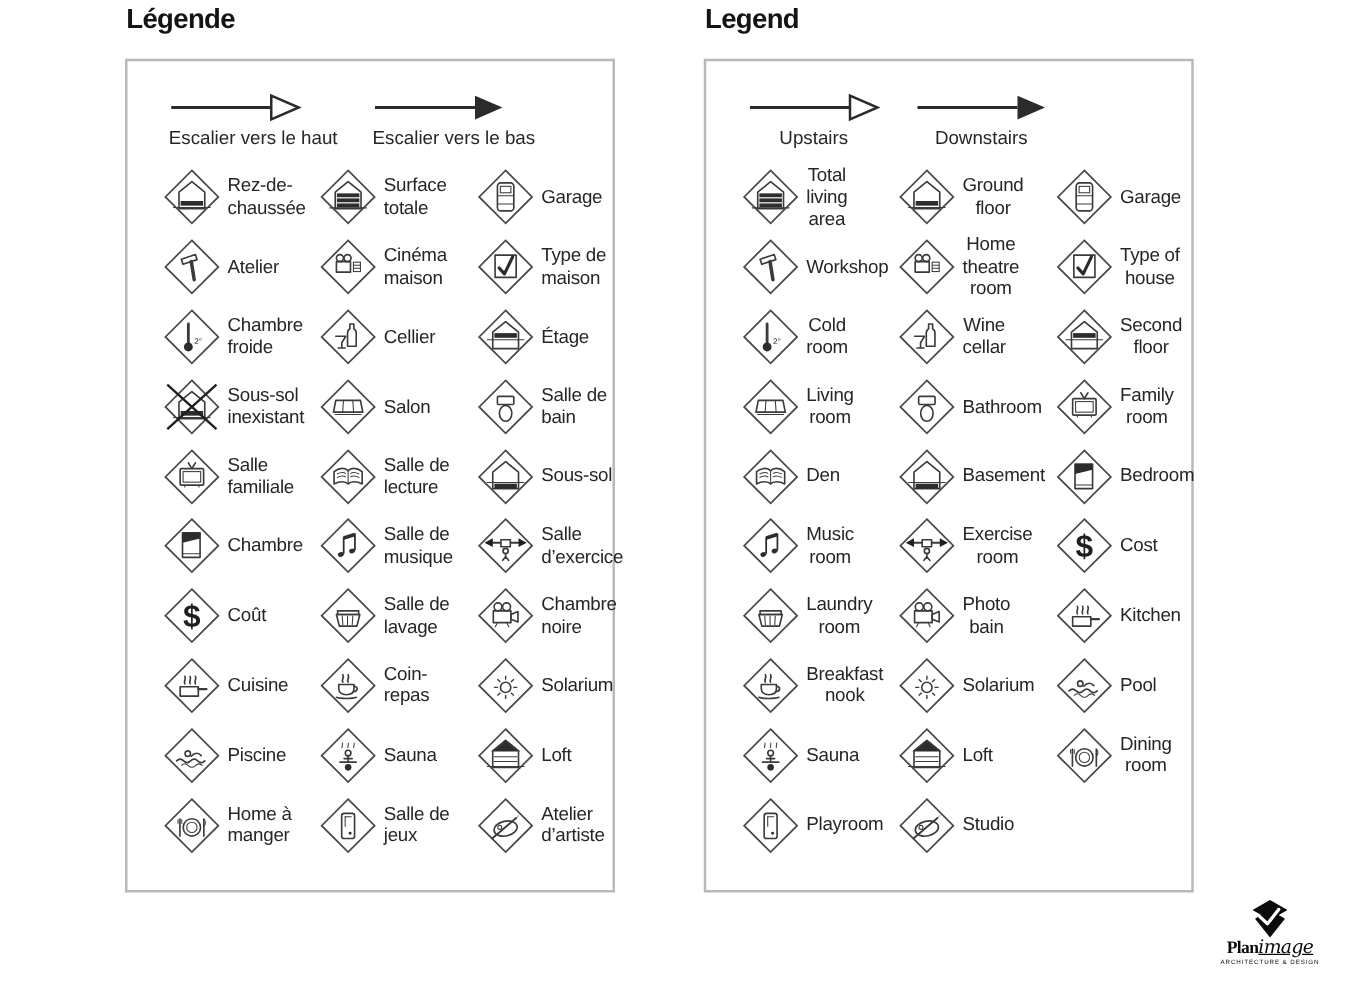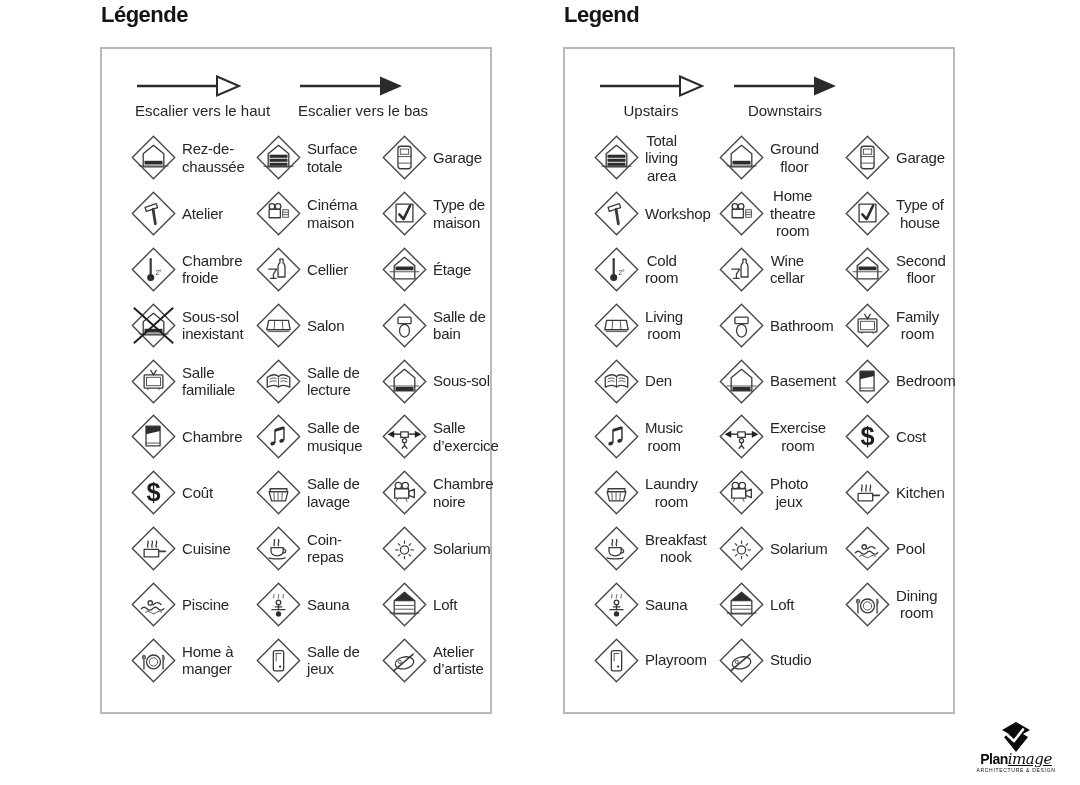--- a/index.html
+++ b/index.html
@@ -15,21 +15,21 @@
   .arrowgroup svg{display:block;}
   .arrowlabel{font-size:15px;margin-top:3px;white-space:nowrap;color:#262626;}
   .grid{display:grid;grid-template-columns:125px 126px 150px;grid-auto-rows:55.8px;padding-left:29px;}
   .cell{display:flex;align-items:center;gap:6px;}
   .dicon{flex:0 0 45px;width:45px;height:45px;}
   .dicon svg{display:block;}
   .lbl{font-size:15px;line-height:17.5px;white-space:pre-line;color:#262626;letter-spacing:-0.2px;}
   .logo{position:absolute;right:14px;bottom:12px;width:100px;text-align:center;color:#0b0b0b;}
   .logo-glyph{display:block;margin:0 auto -2px auto;width:36px;height:32px;}
   .logo-text{line-height:14px;white-space:nowrap;}
-  .logo-bold{font-size:14px;font-weight:bold;letter-spacing:-0.5px;}
+  .logo-bold{font-size:14px;font-weight:bold;letter-spacing:-0.5px;font-family:Liberation Serif, serif;}
   .logo-italic{font-family:"DejaVu Serif","Liberation Serif",serif;font-style:italic;font-size:15px;letter-spacing:-0.5px;text-decoration:underline;}
   .logo-tag{font-size:5px;letter-spacing:0.7px;margin-top:1px;}
 </style>
 </head>
 <body>
 
 <div class="page-title" id="title-fr">Légende</div>
 <div class="page-title" id="title-en">Legend</div>
 
 <div class="panel" id="panel-fr">
@@ -701,21 +701,21 @@
             <polygon points="24,1.4 46.6,24 24,46.6 1.4,24" fill="#ffffff" stroke="#4a4a4a" stroke-width="1.5"></polygon>
             <circle cx="17.5" cy="16.5" r="3.4" fill="none" stroke="#3b3b3b" stroke-width="1.4" stroke-linecap="round" stroke-linejoin="round"></circle>
             <circle cx="24.8" cy="16.5" r="3.4" fill="none" stroke="#3b3b3b" stroke-width="1.4" stroke-linecap="round" stroke-linejoin="round"></circle>
             <rect x="13.5" y="20" width="15" height="10" fill="none" stroke="#3b3b3b" stroke-width="1.4" stroke-linecap="round" stroke-linejoin="round"></rect>
             <polygon points="28.5,23 34.5,20.5 34.5,29.5 28.5,27" fill="none" stroke="#3b3b3b" stroke-width="1.4" stroke-linecap="round" stroke-linejoin="round"></polygon>
             <line x1="17" y1="30" x2="15" y2="34" fill="none" stroke="#3b3b3b" stroke-width="0.9"></line>
             <line x1="25" y1="30" x2="27" y2="34" fill="none" stroke="#3b3b3b" stroke-width="0.9"></line>
           </svg>
         </span>
         <div class="lbl">Photo
-jeux</div>
+bain</div>
       </div>
       <div class="cell">
         <span class="dicon">
           <svg viewBox="0 0 48 48" width="45" height="45">
             <polygon points="24,1.4 46.6,24 24,46.6 1.4,24" fill="#ffffff" stroke="#4a4a4a" stroke-width="1.5"></polygon>
             <path d="M18,22.5 c-1.5,-2.5 1.5,-3.5 0,-6.5 M22.5,22.5 c-1.5,-2.5 1.5,-3.5 0,-6.5 M27,22.5 c-1.5,-2.5 1.5,-3.5 0,-6.5" fill="none" stroke="#3b3b3b" stroke-width="1.4" stroke-linecap="round" stroke-linejoin="round"></path>
             <rect x="14" y="25" width="15.5" height="8" fill="none" stroke="#3b3b3b" stroke-width="1.4" stroke-linecap="round" stroke-linejoin="round"></rect>
             <line x1="29.5" y1="27" x2="36.5" y2="27" stroke="#3b3b3b" stroke-width="1.8" stroke-linecap="round"></line>
           </svg>
         </span>

